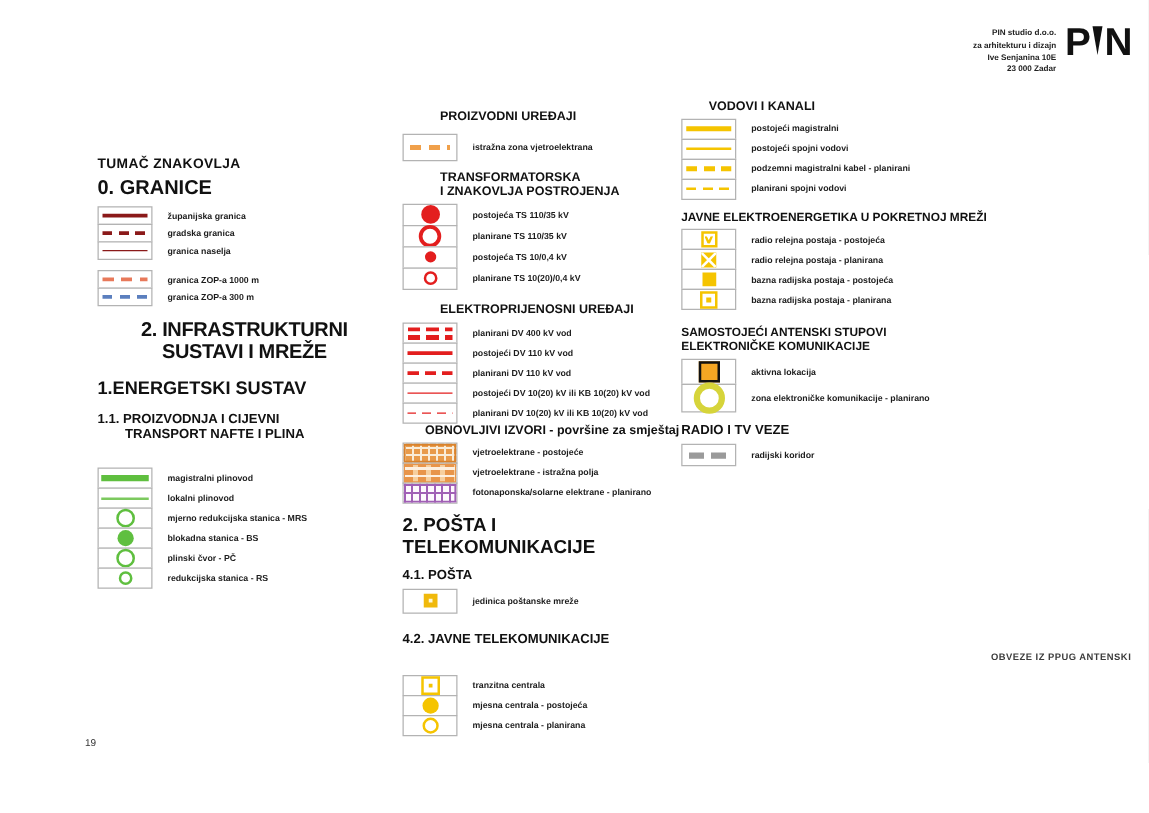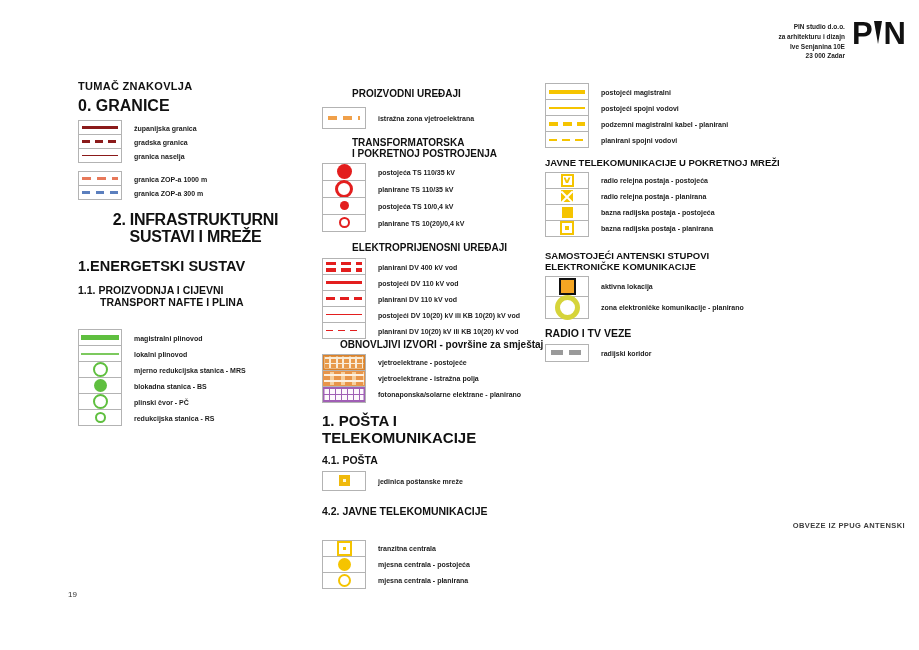--- a/index.html
+++ b/index.html
@@ -7,21 +7,21 @@
         font-family:"Liberation Sans","DejaVu Sans",sans-serif;color:#1a1a1a;}
 
   
   #logo{position:absolute;top:18px;right:14px;display:flex;align-items:flex-start;gap:7px;}
   .logo-text{text-align:right;font-size:6.5px;font-weight:bold;line-height:1.5;color:#222;padding-top:4px;}
   .logo-mark{display:flex;align-items:flex-start;font-size:31px;font-weight:bold;letter-spacing:-1px;color:#111;line-height:1;}
   .logo-tri{width:0;height:0;border-top:23px solid #111;border-left:4px solid transparent;border-right:4px solid transparent;margin:3px 2px 0 2px;}
 
   
   .col{position:absolute;top:80px;}
-  #col-left{left:78px;width:235px;}
+  #col-left{left:78px;width:235px;margin-top:45px;}
   #col-mid{left:322px;width:232px;}
   #col-right{left:545px;width:265px;}
 
   h1,h2,h3,h4{margin:0;padding:0;color:#111;}
   .h-tumac{font-size:11px;font-weight:bold;letter-spacing:.3px;}
   .h-granice{font-size:16px;font-weight:bold;margin-top:5px;}
   .h-big{font-size:16px;font-weight:bold;line-height:1.07;text-align:center;margin-top:11px;letter-spacing:-.3px;}
   .h-energ{font-size:14.5px;font-weight:bold;margin-top:13px;}
   .h-11{font-size:10.5px;font-weight:bold;line-height:1.15;margin-top:10px;}
   .h-11 .ind{display:block;margin-left:22px;}
@@ -231,21 +231,21 @@
       <div class="row">
         <div class="cell">
             <span class="l-istraz"></span>
           </div>
         <div class="lbl">istražna zona vjetroelektrana</div>
       </div>
     </div>
 
     <h4 class="h-sub2 ind30 mt8">
       <span>TRANSFORMATORSKA</span><br>
-      <span>I POKRETNOJ POSTROJENJA</span>
+      <span>I ZNAKOVLJA POSTROJENJA</span>
     </h4>
 
     <div class="ltable t18 mt4">
       <div class="row">
         <div class="cell">
             <span class="c-dot-r-lg"></span>
           </div>
         <div class="lbl">postojeća TS 110/35 kV</div>
       </div>
       <div class="row">
@@ -322,21 +322,21 @@
         <div class="lbl">vjetroelektrane - istražna polja</div>
       </div>
       <div class="row">
         <div class="cell" style="padding:0">
             <span class="fill p-ft"></span>
           </div>
         <div class="lbl">fotonaponska/solarne elektrane - planirano</div>
       </div>
     </div>
 
-    <h2 class="h-posta">1. POŠTA I TELEKOMUNIKACIJE</h2>
+    <h2 class="h-posta">2. POŠTA I TELEKOMUNIKACIJE</h2>
     <h3 class="h-sub mt8">4.1. POŠTA</h3>
 
     <div class="ltable t20 mt6">
       <div class="row">
         <div class="cell">
             <span class="sym-posta"></span>
           </div>
         <div class="lbl">jedinica poštanske mreže</div>
       </div>
     </div>
@@ -359,20 +359,21 @@
       <div class="row">
         <div class="cell">
             <span class="c-ring-y"></span>
           </div>
         <div class="lbl">mjesna centrala - planirana</div>
       </div>
     </div>
   </div>
 
   <div class="col" id="col-right">
+    <h3 class="h-sub2 ind22" style="font-size:10px">VODOVI I KANALI</h3>
 
     <div class="ltable t17 mt4">
       <div class="row">
         <div class="cell">
             <span class="l-vod-th"></span>
           </div>
         <div class="lbl">postojeći magistralni</div>
       </div>
       <div class="row">
         <div class="cell">
@@ -387,21 +388,21 @@
         <div class="lbl">podzemni magistralni kabel  - planirani</div>
       </div>
       <div class="row">
         <div class="cell">
             <span class="l-vod-tnp"></span>
           </div>
         <div class="lbl">planirani spojni vodovi</div>
       </div>
     </div>
 
-    <h3 class="h-sub2 mt10" style="font-size:9.5px">JAVNE TELEKOMUNIKACIJE U POKRETNOJ MREŽI</h3>
+    <h3 class="h-sub2 mt10" style="font-size:9.5px">JAVNE ELEKTROENERGETIKA U POKRETNOJ MREŽI</h3>
 
     <div class="ltable t16 mt4">
       <div class="row">
         <div class="cell">
             <span class="sym-relay-post"></span>
           </div>
         <div class="lbl">radio relejna postaja - postojeća</div>
       </div>
       <div class="row">
         <div class="cell">

